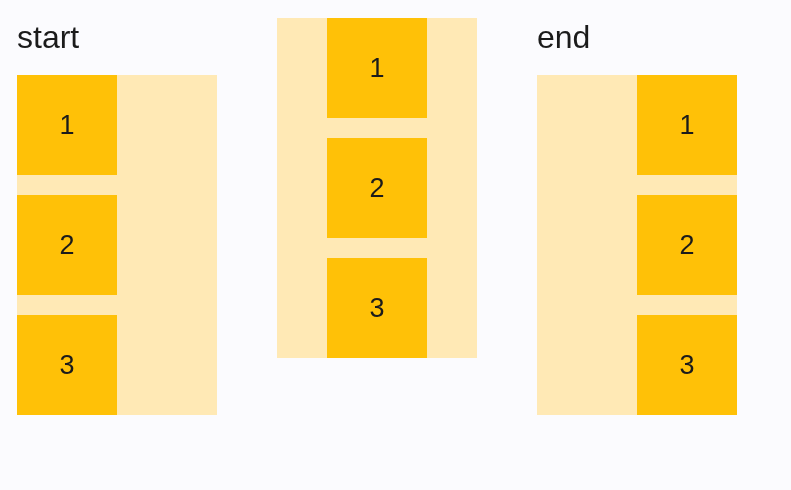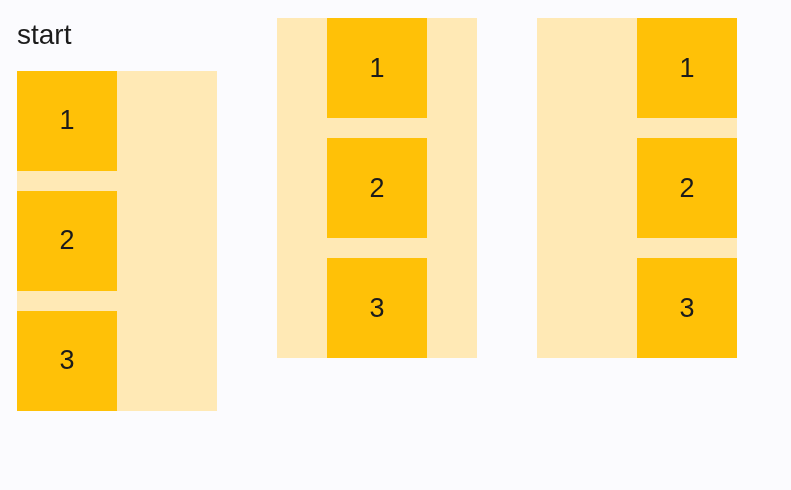--- a/index.html
+++ b/index.html
@@ -21,21 +21,21 @@
   }
   .demo-row {
     display: flex;
     gap: 60px;
   }
   .demo-group {
     width: 200px;
     flex: 0 0 200px;
   }
   .group-label {
-    font-size: 28px;
+    font-size: 32px;
     font-weight: 400;
     line-height: 1.2;
     margin: 0 0 19px 0;
     color: var(--text);
   }
   .box-container {
     width: 200px;
     height: 340px;
     background: var(--container);
     display: flex;
@@ -73,20 +73,21 @@
 
   <section class="demo-group align-center">
     <div class="box-container">
       <div class="box-item">1</div>
       <div class="box-item">2</div>
       <div class="box-item">3</div>
     </div>
   </section>
 
   <section class="demo-group align-end">
+    <h2 class="group-label">end</h2>
     <div class="box-container">
       <div class="box-item">1</div>
       <div class="box-item">2</div>
       <div class="box-item">3</div>
     </div>
   </section>
 
 </div>
 
 </body></html>

